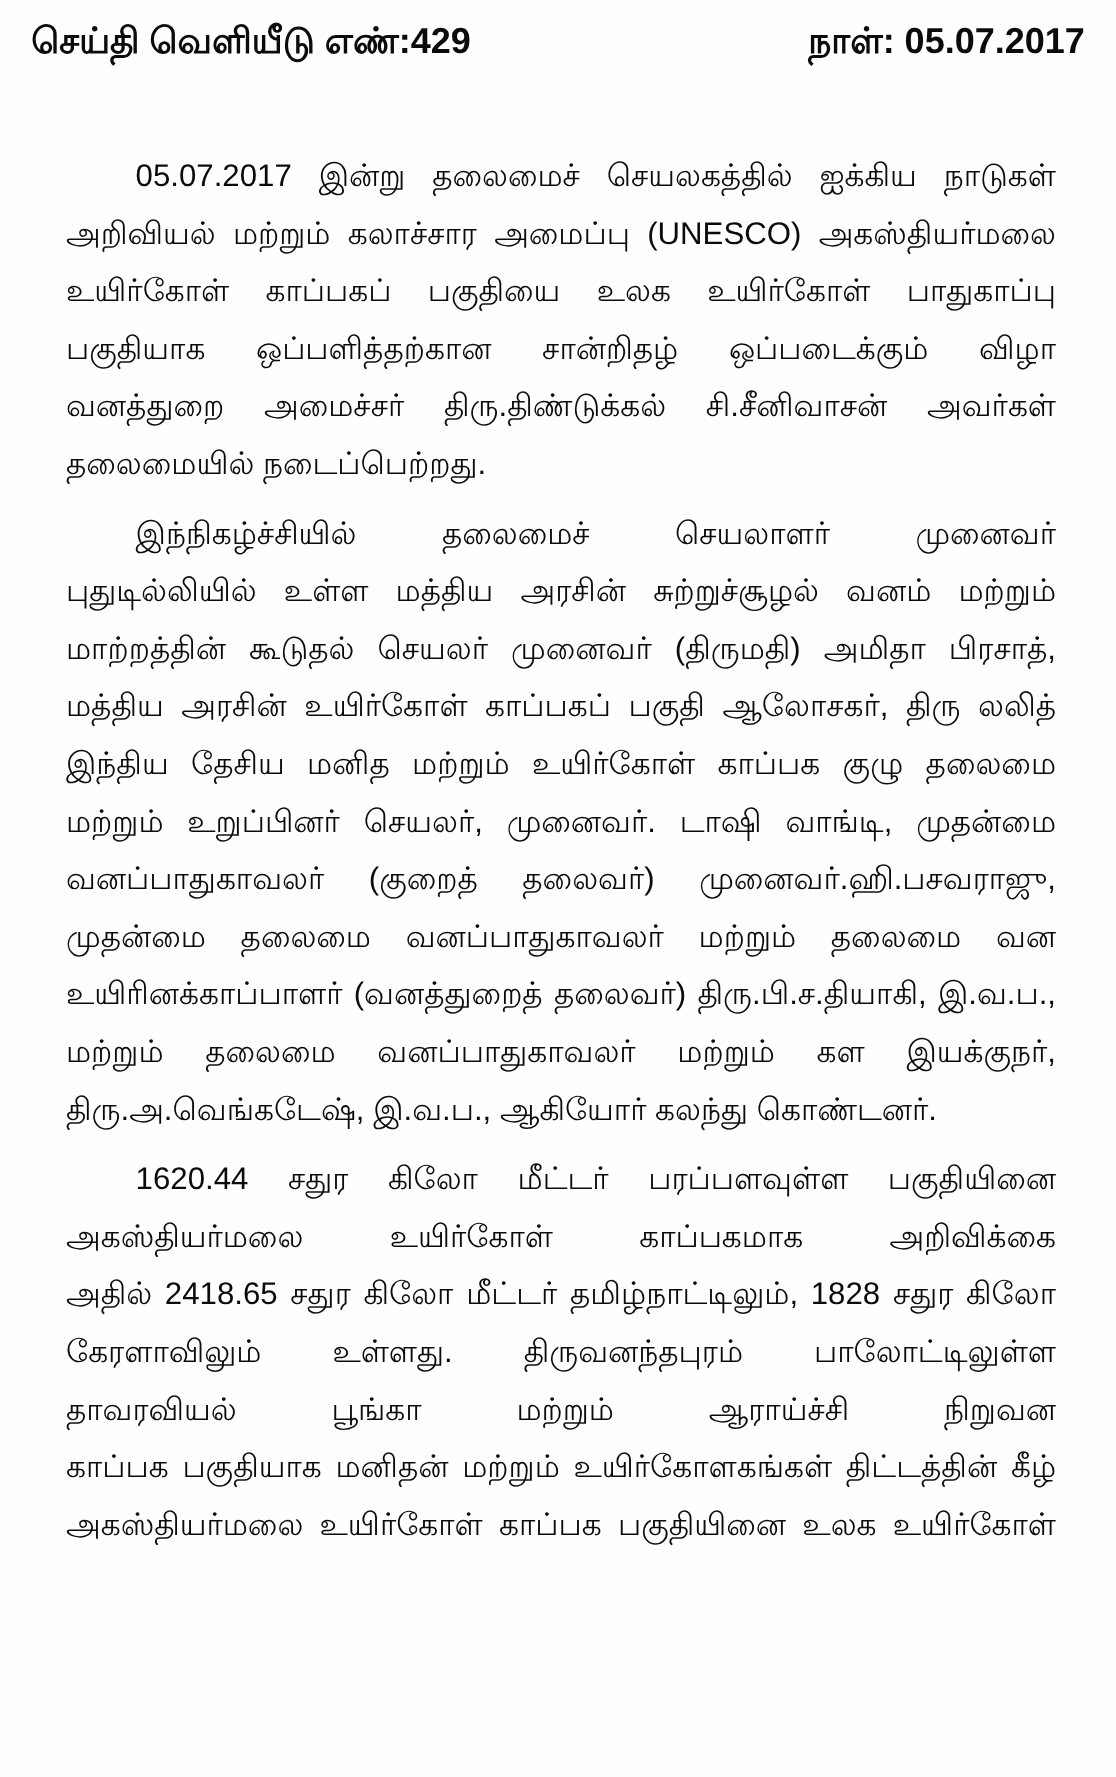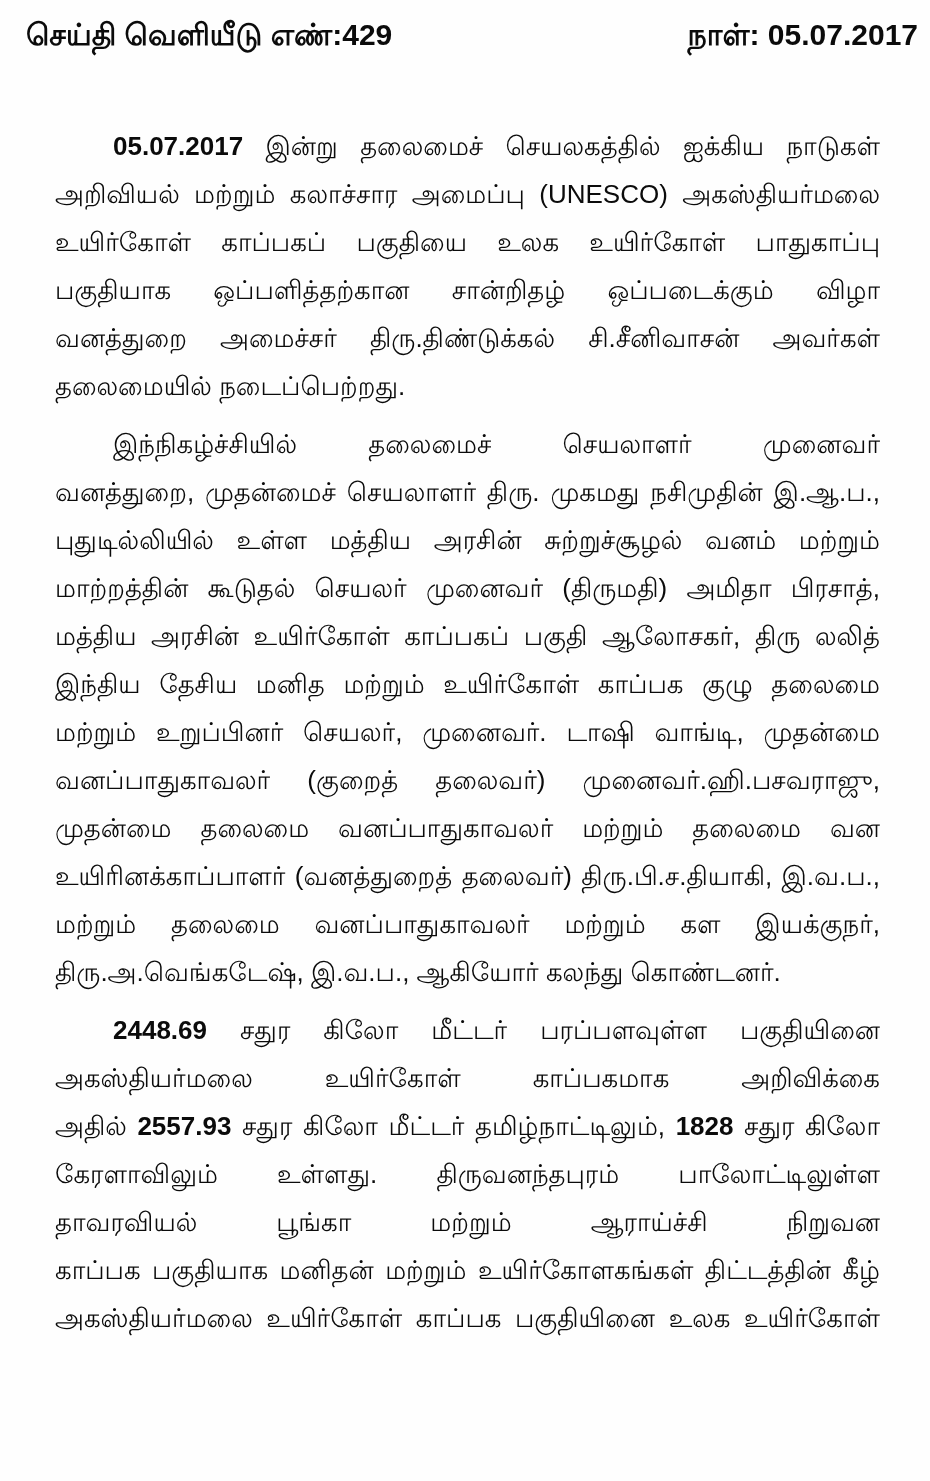--- a/index.html
+++ b/index.html
@@ -19,21 +19,21 @@
   .page {
     width: 930px;
     height: 1481px;
     background: #fefefe;
     box-sizing: border-box;
   }
   .doc-header {
     display: flex;
     justify-content: space-between;
     align-items: flex-start;
-    padding: 14px 12px 0 26px;
+    padding: 14px 26px 0 26px;
     font-weight: bold;
     font-size: 30px;
     line-height: 42px;
     letter-spacing: 0px;
   }
   .doc-body {
     box-sizing: border-box;
     padding: 0 50px 0 55px;
     margin-top: 66px;
     font-size: 26px;
@@ -51,21 +51,21 @@
     white-space: normal;
   }
   .line.indent {
     text-indent: 58px;
   }
   .line.last {
     text-align: right;
     text-align-last: left;
   }
   .line b {
-    font-weight: bold;
+    font-weight: normal;
   }
 </style>
 </head>
 <body>
 
 <div class="page">
 
   <div class="doc-header">
     <span>செய்தி வெளியீடு எண்:429</span>
     <span>நாள்: 05.07.2017</span>
@@ -75,36 +75,35 @@
     <div class="para">
         <div class="line indent"><b>05.07.2017</b><span> இன்று தலைமைச் செயலகத்தில் ஐக்கிய நாடுகள் கல்வி,</span></div>
         <div class="line"><span>அறிவியல் மற்றும் கலாச்சார அமைப்பு (UNESCO) அகஸ்தியர்மலை</span></div>
         <div class="line"><span>உயிர்கோள் காப்பகப் பகுதியை உலக உயிர்கோள் பாதுகாப்பு அமைப்பின்</span></div>
         <div class="line"><span>பகுதியாக ஒப்பளித்தற்கான சான்றிதழ் ஒப்படைக்கும் விழா மாண்புமிகு</span></div>
         <div class="line"><span>வனத்துறை அமைச்சர் திரு.திண்டுக்கல் சி.சீனிவாசன் அவர்கள்</span></div>
         <div class="line last"><span>தலைமையில் நடைப்பெற்றது.</span></div>
       </div>
     <div class="para">
         <div class="line indent"><span>இந்நிகழ்ச்சியில் தலைமைச் செயலாளர் முனைவர்</span></div>
-        <div class="line"><span>வனத்துறை, முதன்மைச் செயலாளர் திரு. முகமது நசிமுதின் இ.ஆ.ப.,</span></div>
         <div class="line"><span>புதுடில்லியில் உள்ள மத்திய அரசின் சுற்றுச்சூழல் வனம் மற்றும் பருவநிலை</span></div>
         <div class="line"><span>மாற்றத்தின் கூடுதல் செயலர் முனைவர் (திருமதி) அமிதா பிரசாத், இ.ஆ.ப.,</span></div>
         <div class="line"><span>மத்திய அரசின் உயிர்கோள் காப்பகப் பகுதி ஆலோசகர், திரு லலித் கபூர்,</span></div>
         <div class="line"><span>இந்திய தேசிய மனித மற்றும் உயிர்கோள் காப்பக குழு தலைமை அலுவலர்</span></div>
         <div class="line"><span>மற்றும் உறுப்பினர் செயலர், முனைவர். டாஷி வாங்டி, முதன்மை தலைமை</span></div>
         <div class="line"><span>வனப்பாதுகாவலர் (குறைத் தலைவர்) முனைவர்.ஹி.பசவராஜு, இ.வ.ப.,</span></div>
         <div class="line"><span>முதன்மை தலைமை வனப்பாதுகாவலர் மற்றும் தலைமை வன</span></div>
         <div class="line"><span>உயிரினக்காப்பாளர் (வனத்துறைத் தலைவர்) திரு.பி.ச.தியாகி, இ.வ.ப.,</span></div>
         <div class="line"><span>மற்றும் தலைமை வனப்பாதுகாவலர் மற்றும் கள இயக்குநர்,</span></div>
         <div class="line last"><span>திரு.அ.வெங்கடேஷ், இ.வ.ப., ஆகியோர் கலந்து கொண்டனர்.</span></div>
       </div>
     <div class="para">
-        <div class="line indent"><b>2448.69</b><span> சதுர கிலோ மீட்டர் பரப்பளவுள்ள பகுதியினை</span></div>
+        <div class="line indent"><b>1620.44</b><span> சதுர கிலோ மீட்டர் பரப்பளவுள்ள பகுதியினை</span></div>
         <div class="line"><span>அகஸ்தியர்மலை உயிர்கோள் காப்பகமாக அறிவிக்கை செய்யப்பட்டுள்ளது.</span></div>
-        <div class="line"><span>அதில் </span><b>2557.93</b><span> சதுர கிலோ மீட்டர் தமிழ்நாட்டிலும், </span><b>1828</b><span> சதுர கிலோ மீட்டர்</span></div>
+        <div class="line"><span>அதில் </span><b>2418.65</b><span> சதுர கிலோ மீட்டர் தமிழ்நாட்டிலும், </span><b>1828</b><span> சதுர கிலோ மீட்டர்</span></div>
         <div class="line"><span>கேரளாவிலும் உள்ளது. திருவனந்தபுரம் பாலோட்டிலுள்ள வெப்பமண்டல</span></div>
         <div class="line"><span>தாவரவியல் பூங்கா மற்றும் ஆராய்ச்சி நிறுவன ஒருங்கிணைப்பாளருக்கு</span></div>
         <div class="line"><span>காப்பக பகுதியாக மனிதன் மற்றும் உயிர்கோளகங்கள் திட்டத்தின் கீழ்</span></div>
         <div class="line"><span>அகஸ்தியர்மலை உயிர்கோள் காப்பக பகுதியினை உலக உயிர்கோள்</span></div>
       </div>
   </div>
 
 </div>
 
 </body></html>

